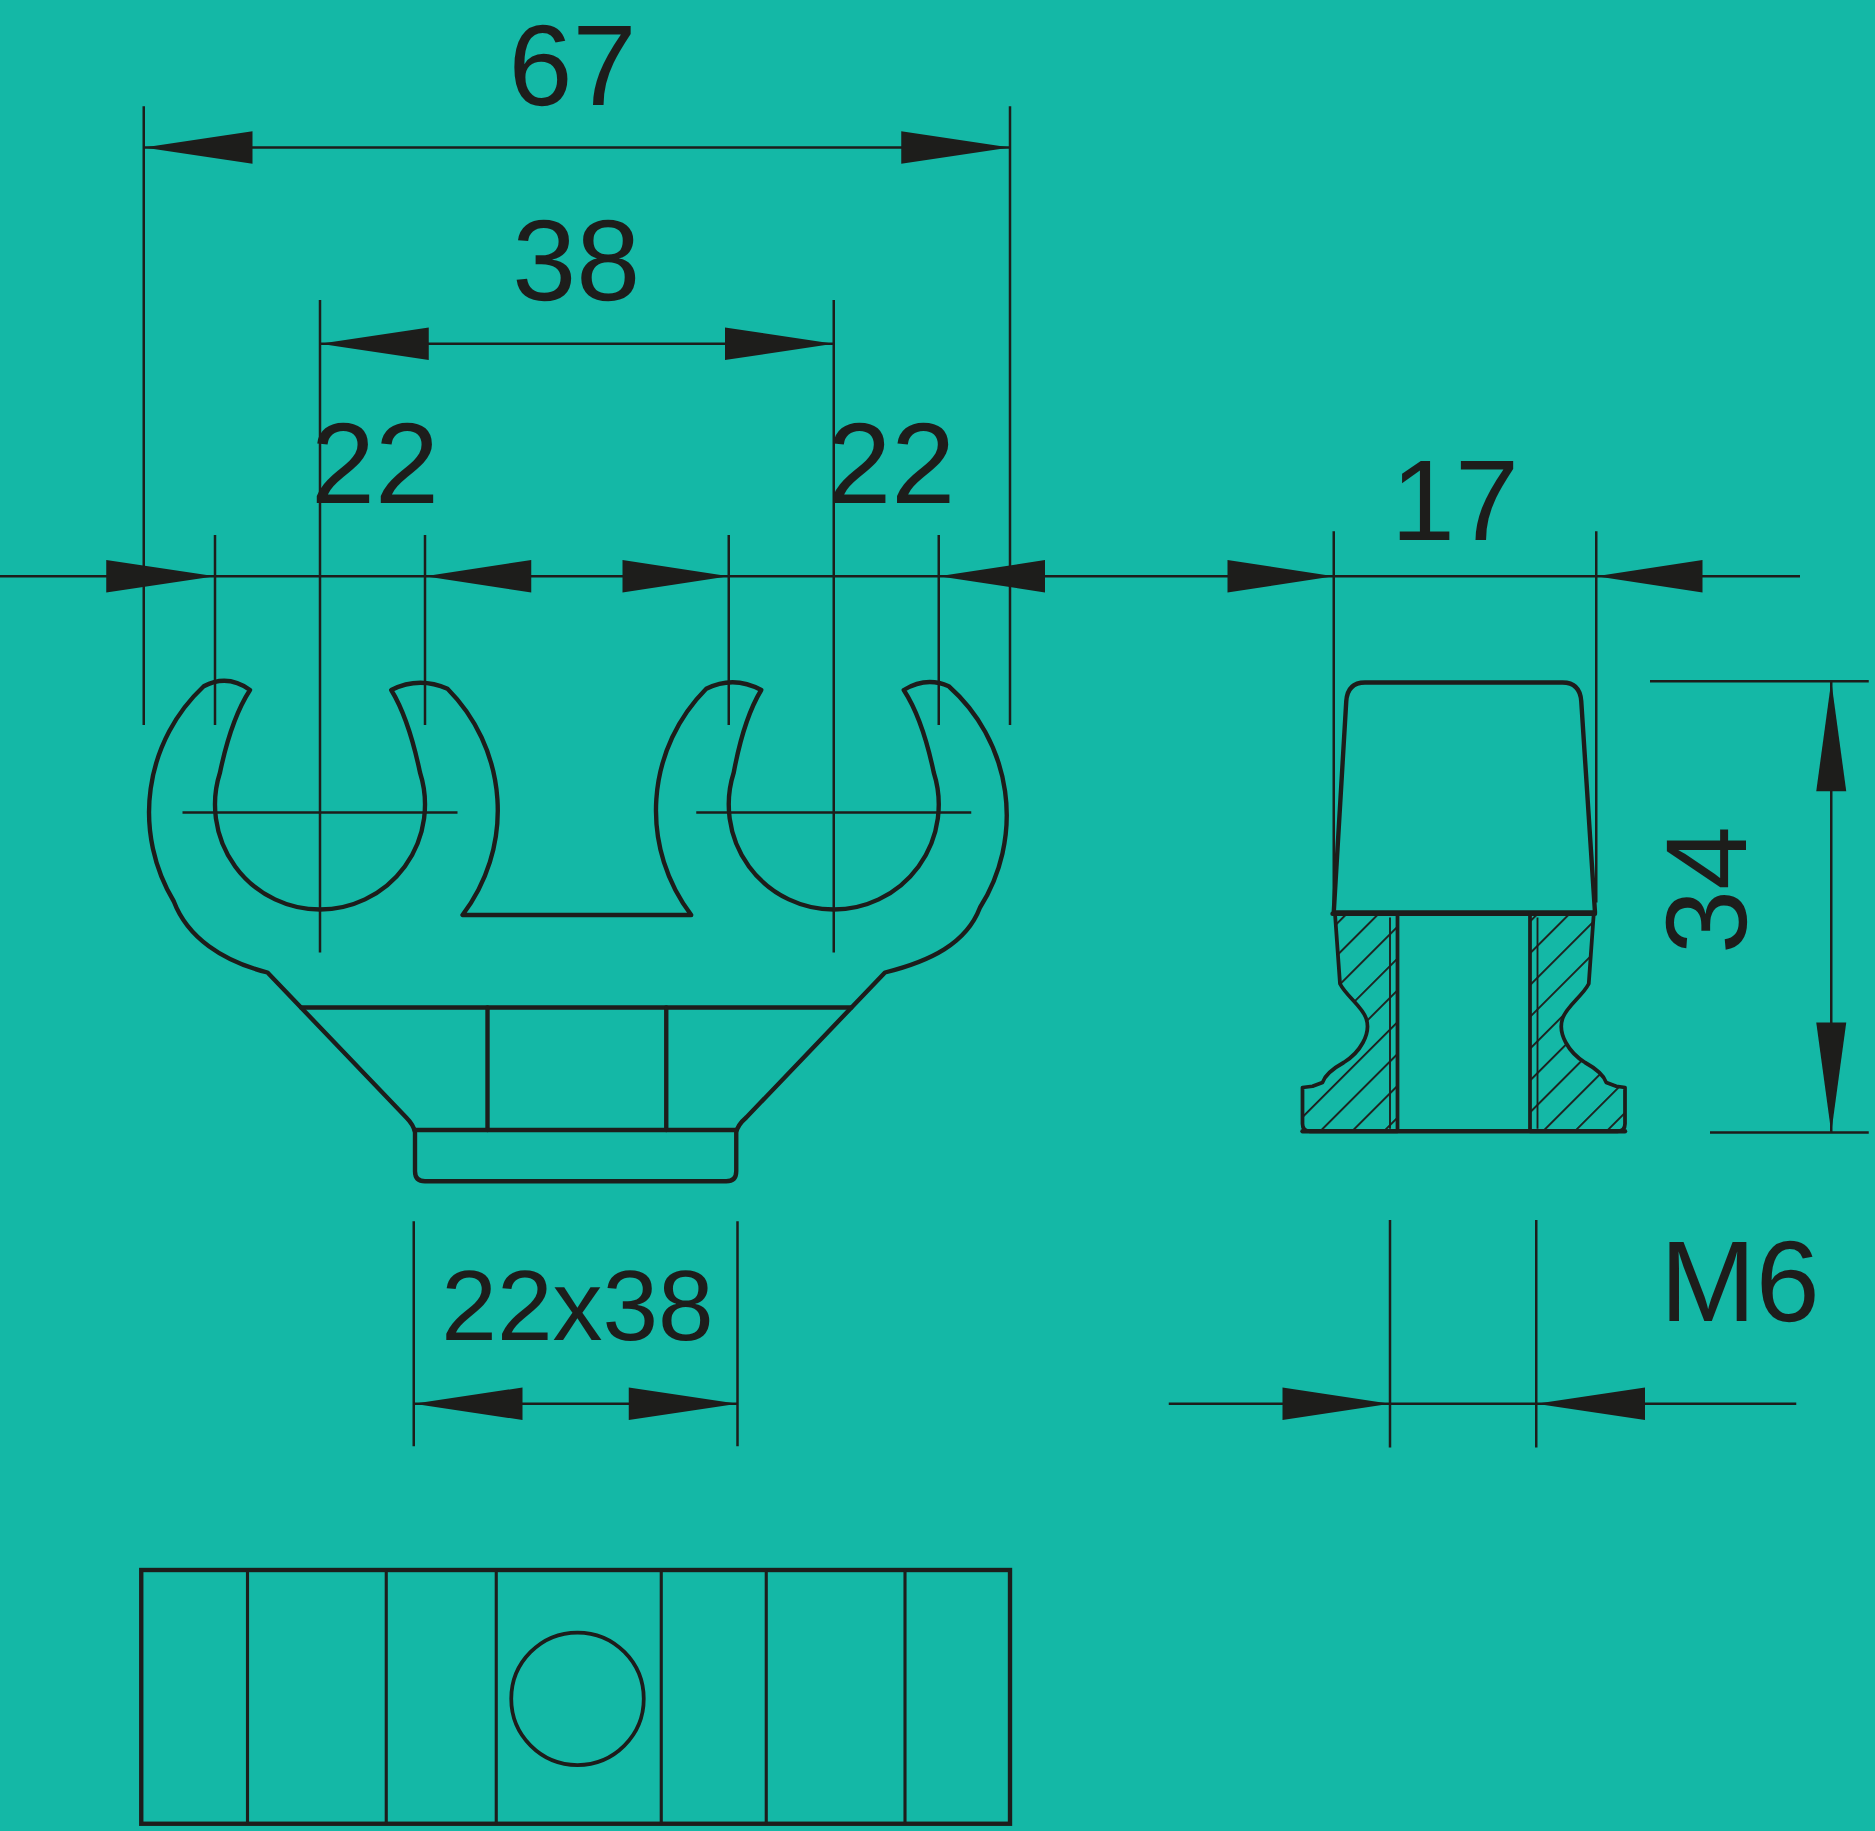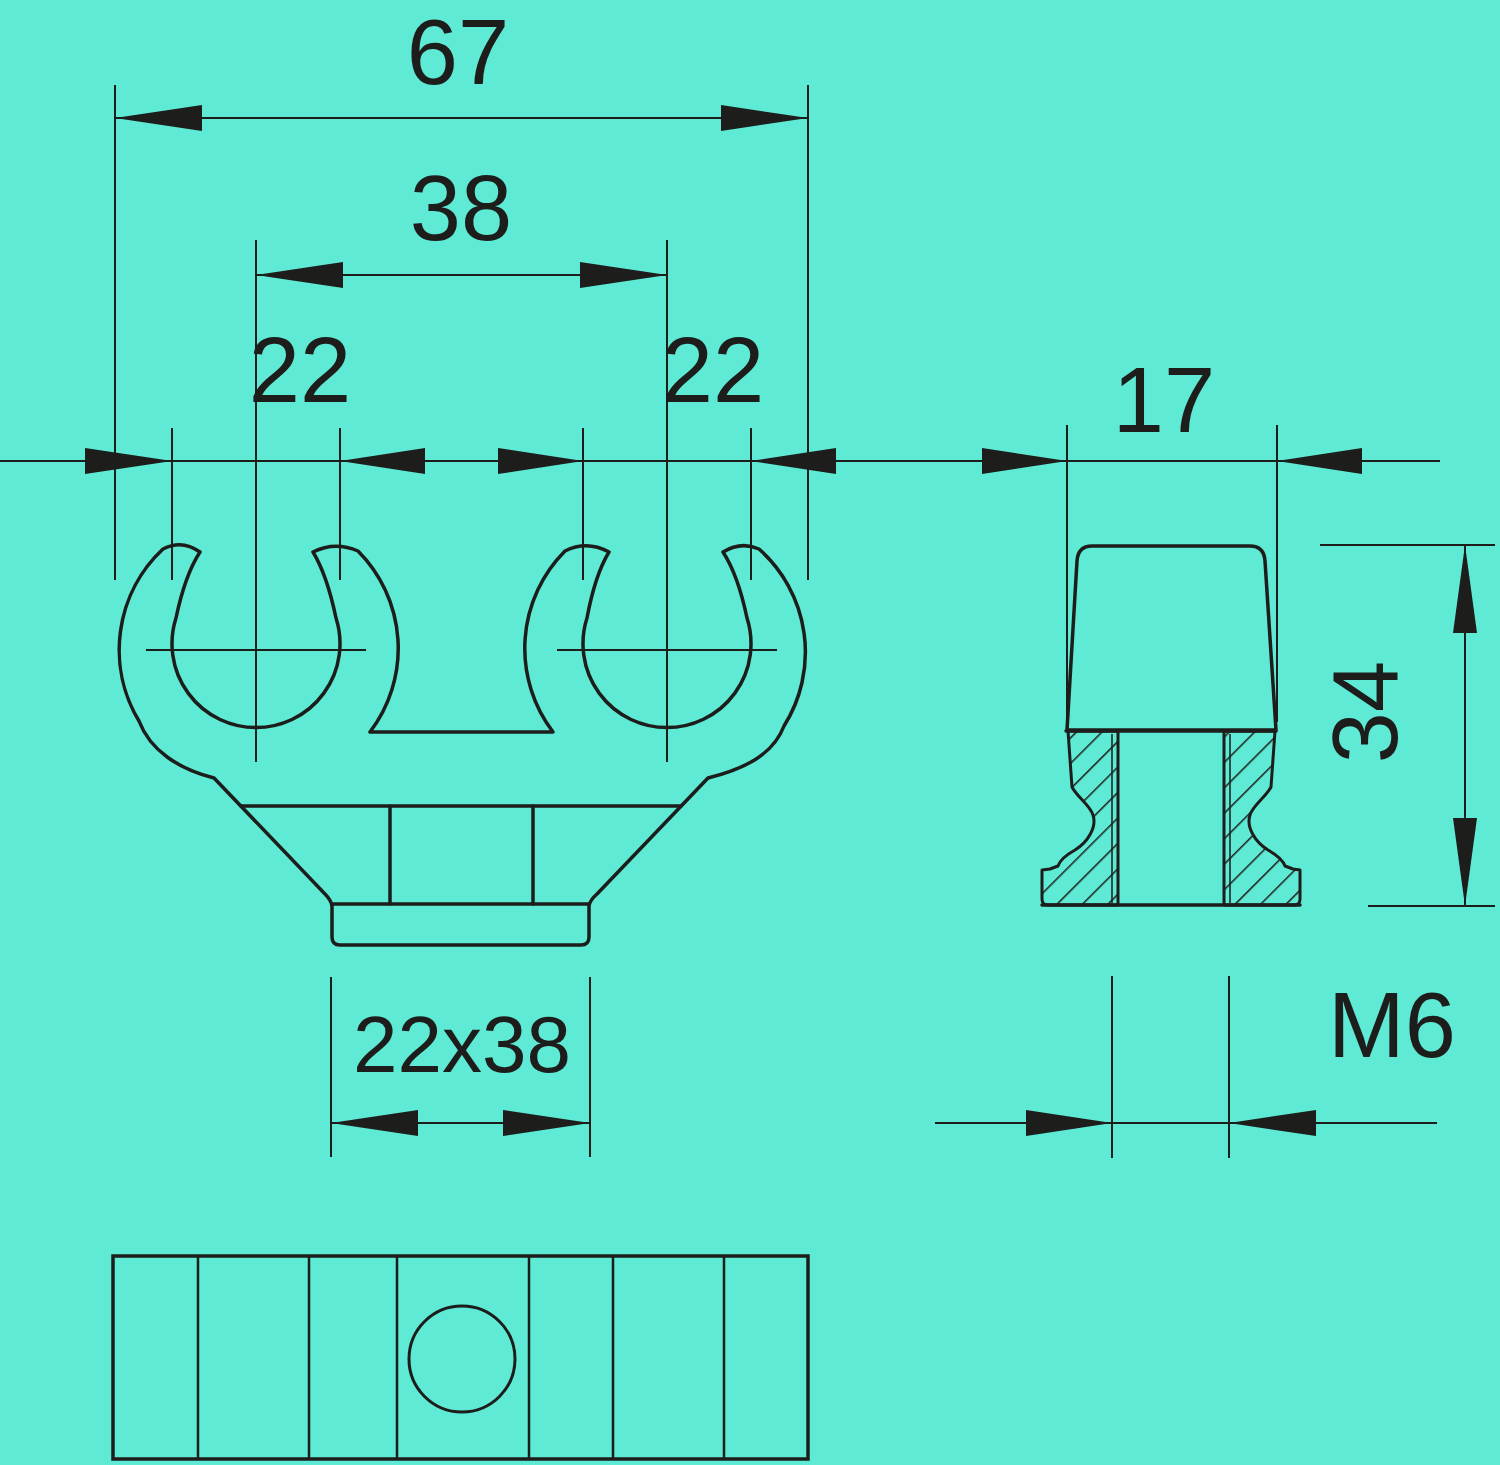--- a/index.html
+++ b/index.html
@@ -8,21 +8,21 @@
     background:#ffffff;
     width:1500px;
     height:1465px;
     overflow:hidden;
     font-family:"Liberation Sans", sans-serif;
   }
   #stage{
     position:relative;
     width:1500px;
     height:1465px;
-    background:#5eead4;
+    background:#14b8a6;
   }
   svg{display:block}
   .dim-text{
     font-family:"Liberation Sans", sans-serif;
     font-size:92px;
     fill:#1d1d1b;
   }
   .dim-text-small{
     font-family:"Liberation Sans", sans-serif;
     font-size:80px;

